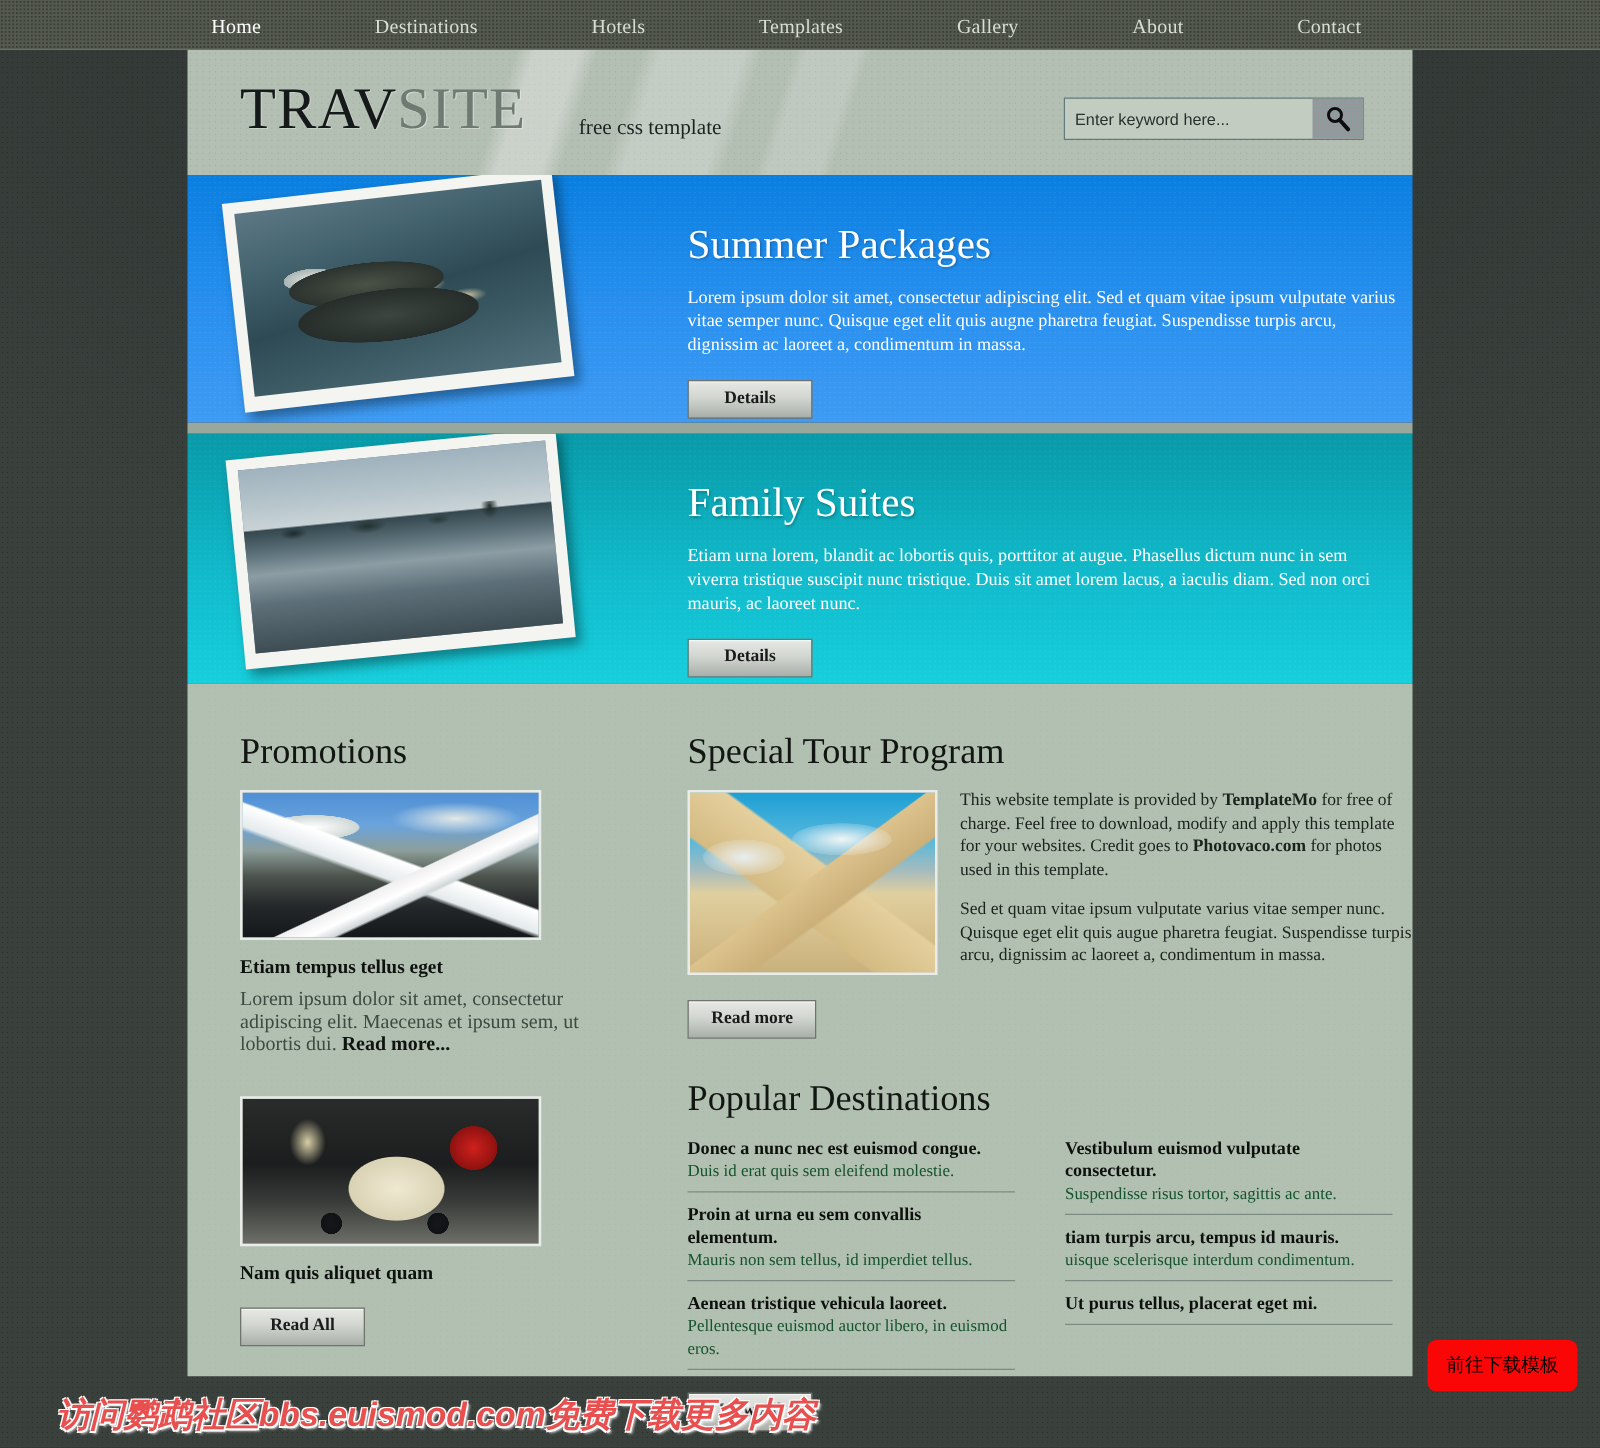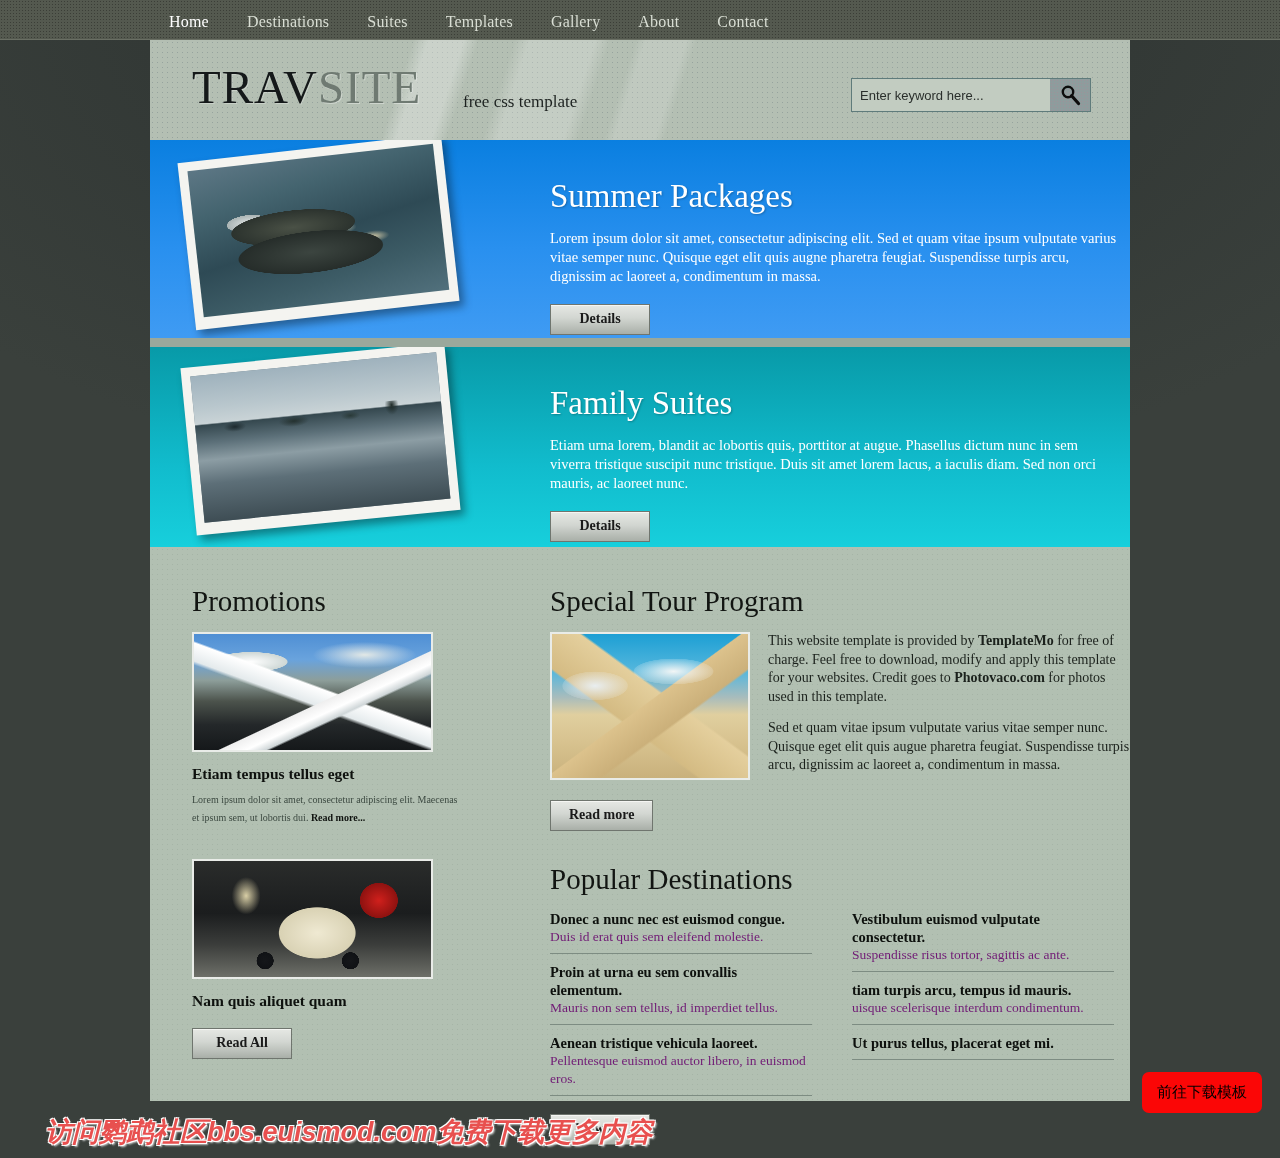--- a/index.html
+++ b/index.html
@@ -45,21 +45,21 @@
     z-index: 6;
     border-bottom: 1px solid #6a6f64;
   }
   #navinner {
     position: absolute;
     left: 150px;
     width: 980px;
     height: 44px;
     display: flex;
     align-items: center;
-    justify-content: flex-start;
+    justify-content: space-between;
     padding-right: 22px;
   }
   .navitem {
     color: #d9ded4;
     font-size: 16px;
     letter-spacing: .2px;
     padding: 0 19px;
     line-height: 40px;
     text-decoration: none;
     white-space: nowrap;
@@ -298,21 +298,21 @@
       radial-gradient(ellipse 20px 26px at 22% 30%, #d9cfa6 0%, transparent 72%),
       linear-gradient(180deg, #2a2c2b 0%, #1b1d1e 45%, #3b3d3b 72%, #6d6f68 100%);
   }
   .item-title {
     font-size: 15.5px;
     font-weight: bold;
     color: #0e110e;
     margin: 0 0 8px 0;
   }
   .item-desc {
-    font-size: 10px;
+    font-size: 16px;
     line-height: 18px;
     color: #3d4a42;
     width: 275px;
   }
   .item-desc b { color: #101310; font-weight: bold; }
   .block-gap { height: 32px; }
 
   
   #rightcol {
     position: absolute;
@@ -358,21 +358,21 @@
   }
   .destitem:first-child { padding-top: 0; }
   .dest-t {
     font-size: 14.5px;
     font-weight: bold;
     color: #0d100d;
     line-height: 18px;
   }
   .dest-d {
     font-size: 13.5px;
-    color: #701a75;
+    color: #14532d;
     line-height: 18px;
   }
   #viewallrow { margin-top: 9px; }
 
   
   #watermark {
     position: absolute;
     left: 45px; bottom: 8px;
     z-index: 20;
     font-family: "Liberation Sans", sans-serif;
@@ -408,21 +408,21 @@
 </style>
 </head>
 <body>
 
 <div id="page">
 
   <div id="topnav">
     <div id="navinner">
       <a class="navitem active">Home</a>
       <a class="navitem">Destinations</a>
-      <a class="navitem">Suites</a>
+      <a class="navitem">Hotels</a>
       <a class="navitem">Templates</a>
       <a class="navitem">Gallery</a>
       <a class="navitem">About</a>
       <a class="navitem">Contact</a>
     </div>
   </div>
 
   <div id="wrap">
 
     <div id="header">

